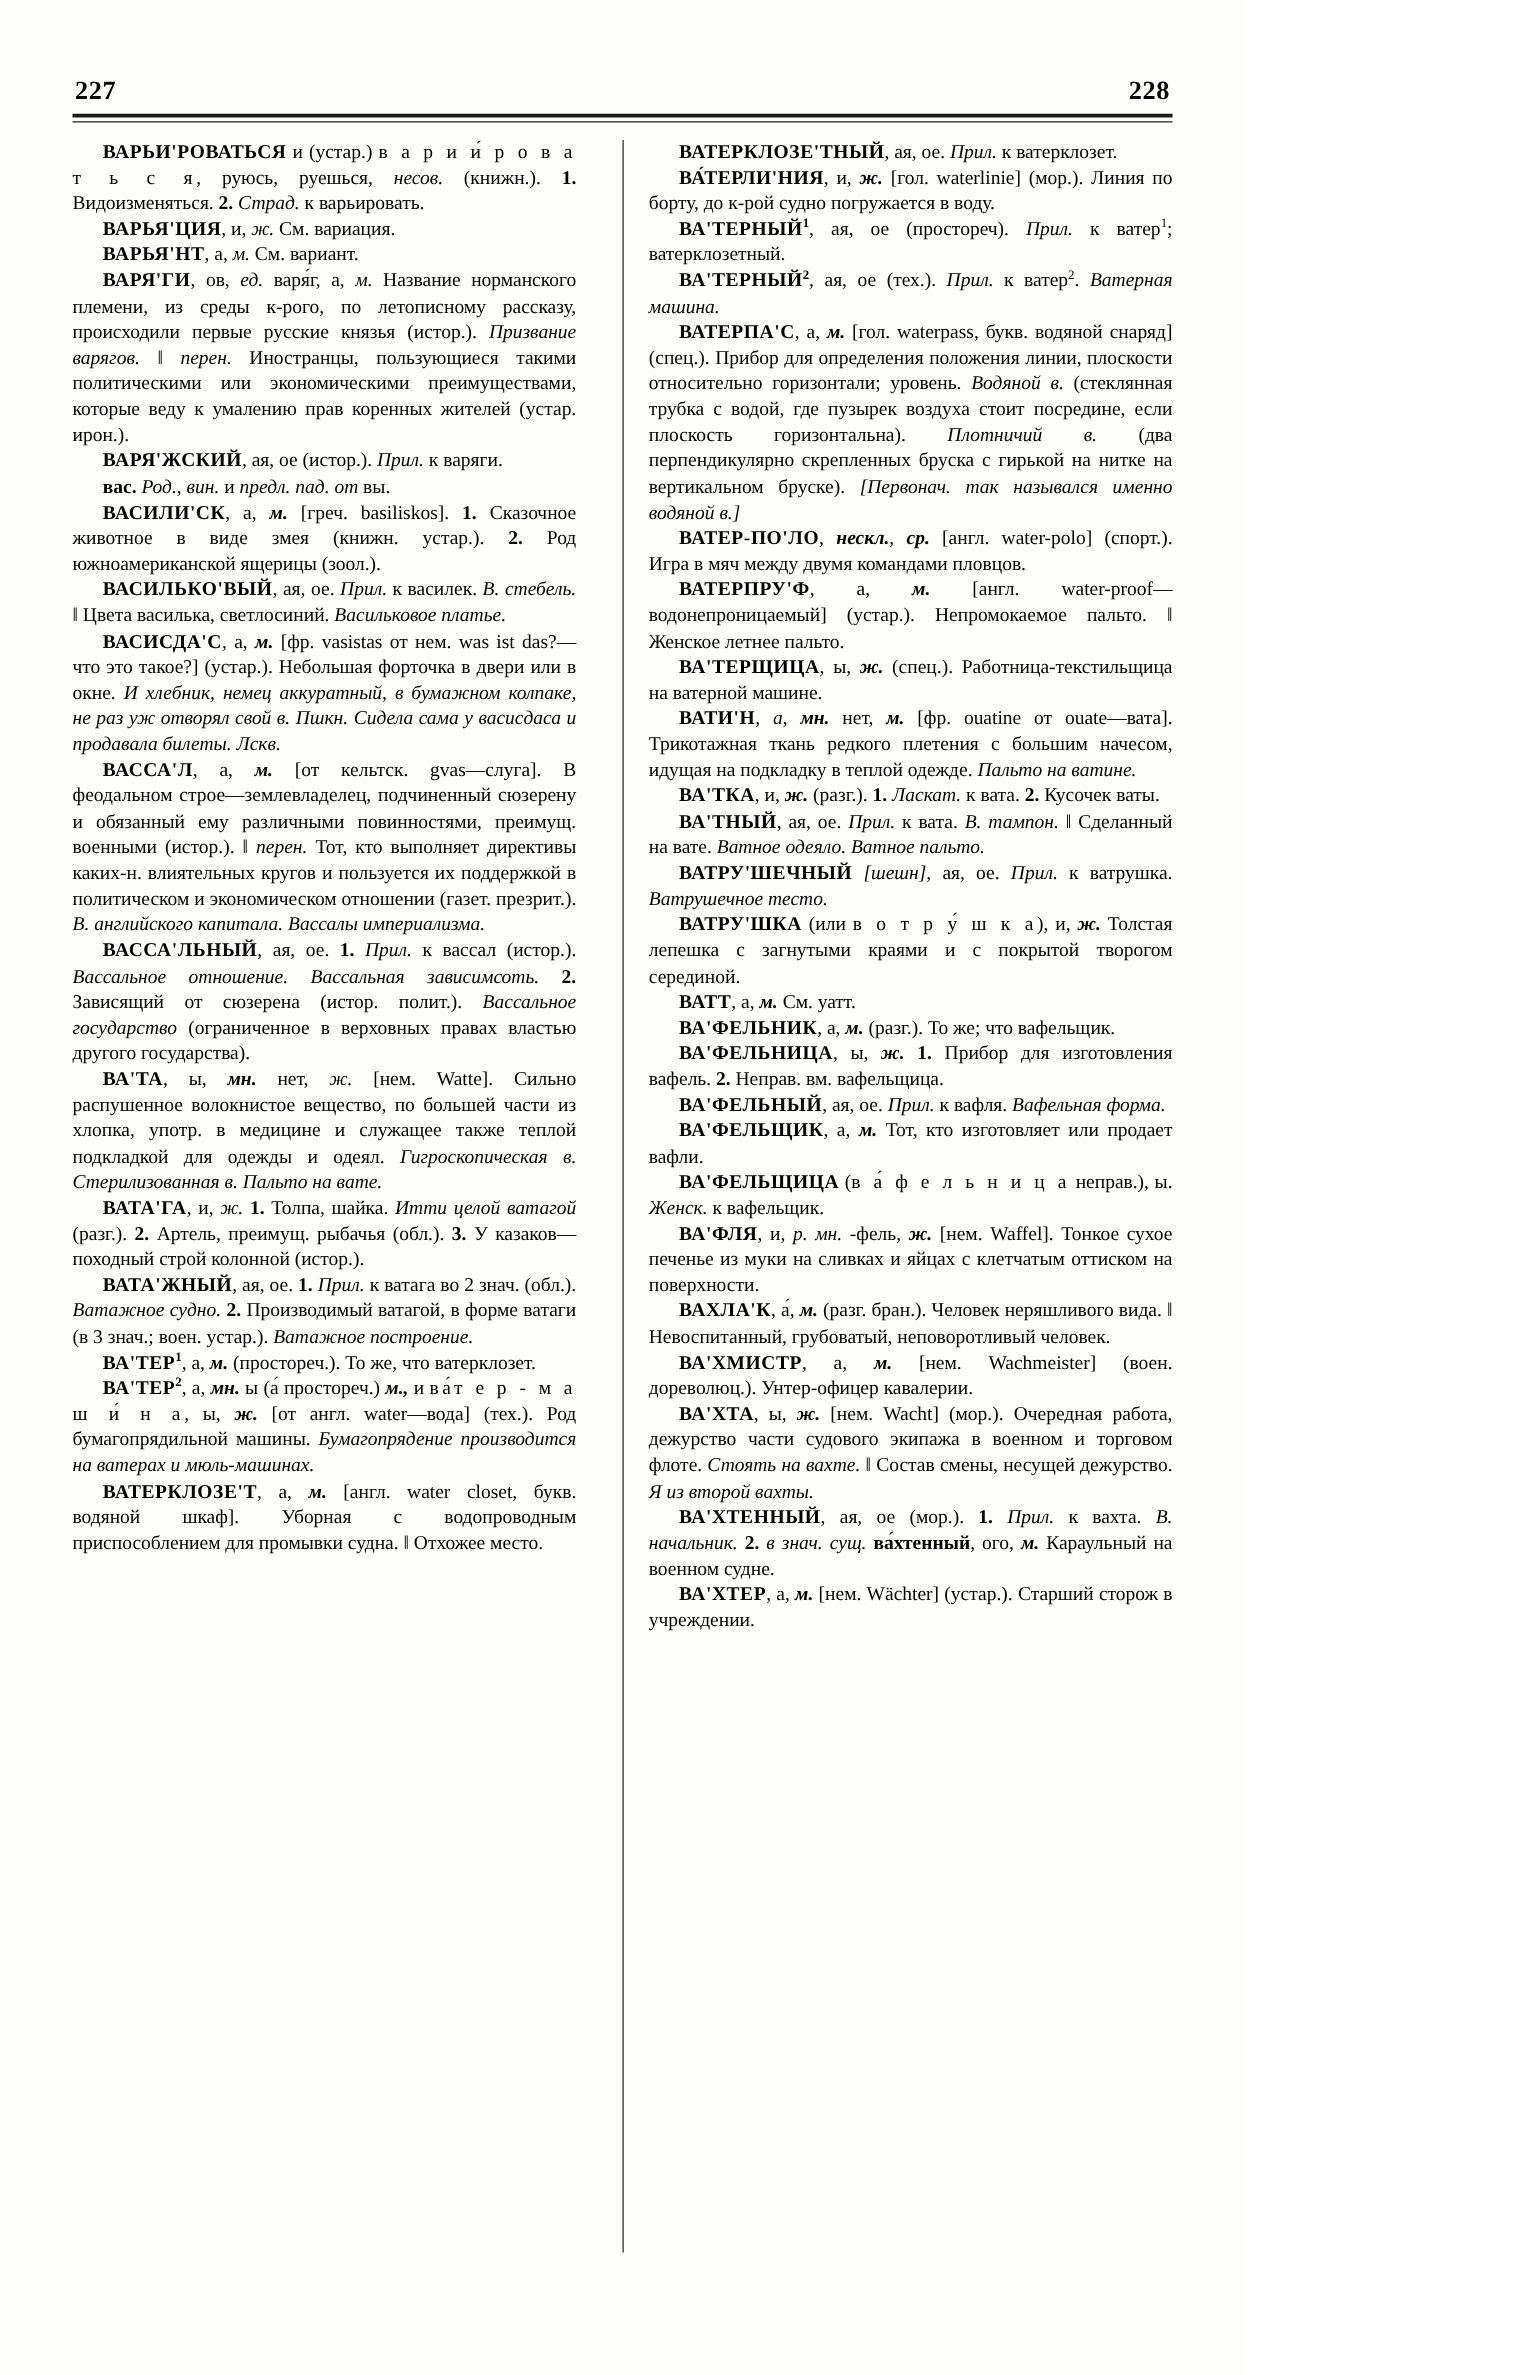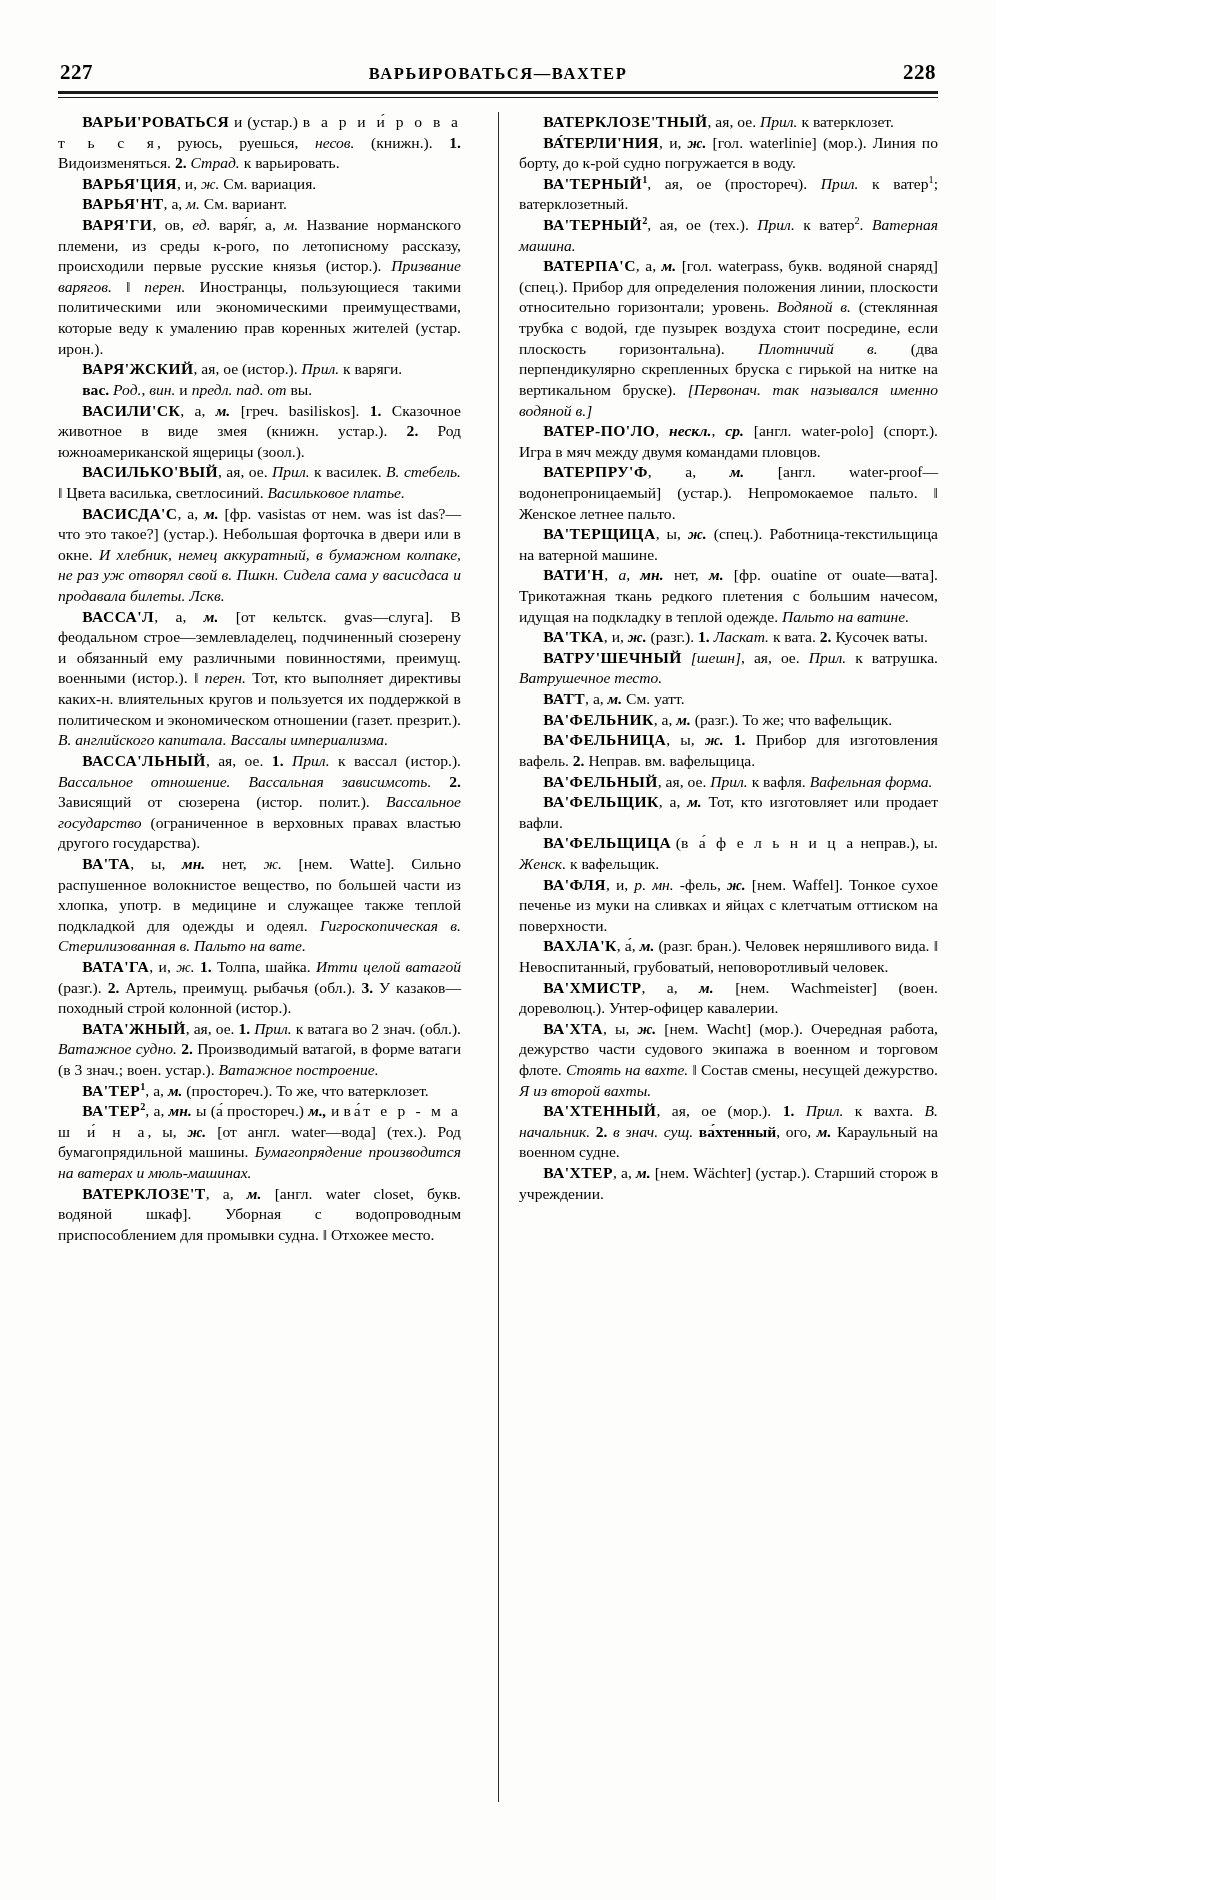--- a/index.html
+++ b/index.html
@@ -76,21 +76,20 @@
   sup { font-size:0.66em; vertical-align:super; line-height:0; }
   .lat { font-family:"Liberation Serif", serif; }
 </style>
 </head>
 <body>
 
 <div class="page">
 
   <div class="runhead">
     <span class="folio">227</span>
-    <span class="runtitle">ВАРЬИРОВАТЬСЯ—ВАХТЕР</span>
     <span class="folio">228</span>
   </div>
   <div class="rule-double"></div>
 
   <div class="columns">
 
     <div class="col left">
 
       <p class="entry"><span class="hw">ВАРЬИ'РОВАТЬСЯ</span><span> и (устар.) </span><span class="sp">в а р и и́ р о в а т ь с я</span><span>, руюсь, руешься, </span><span class="it">несов.</span><span> (книжн.). </span><span class="b">1.</span><span> Видоизменяться. </span><span class="b">2.</span><span class="it"> Страд.</span><span> к варьировать.</span></p>
 
@@ -145,23 +144,25 @@
       <p class="entry"><span class="hw">ВАТЕР-ПО'ЛО</span><span>, </span><span class="it b">нескл.</span><span>, </span><span class="it b">ср.</span><span class="lat"> [англ. water-polo] (спорт.). </span><span>Игра в мяч между двумя командами пловцов.</span></p>
 
       <p class="entry"><span class="hw">ВАТЕРПРУ'Ф</span><span>, а, </span><span class="it b">м.</span><span class="lat"> [англ. water-proof—водонепроницаемый] (устар.). </span><span>Непромокаемое пальто. </span><span>‖ </span><span>Женское летнее пальто.</span></p>
 
       <p class="entry"><span class="hw">ВА'ТЕРЩИЦА</span><span>, ы, </span><span class="it b">ж.</span><span> (спец.). Работница-текстильщица на ватерной машине.</span></p>
 
       <p class="entry"><span class="hw">ВАТИ'Н</span><span>, </span><span class="it">а</span><span>, </span><span class="it b">мн.</span><span> нет, </span><span class="it b">м.</span><span class="lat"> [фр. ouatine от ouate—вата]. </span><span>Трикотажная ткань редкого плетения с большим начесом, идущая на подкладку в теплой одежде. </span><span class="it">Пальто на ватине.</span></p>
 
       <p class="entry"><span class="hw">ВА'ТКА</span><span>, и, </span><span class="it b">ж.</span><span> (разг.). </span><span class="b">1.</span><span class="it"> Ласкат.</span><span> к вата. </span><span class="b">2.</span><span> Кусочек ваты.</span></p>
 
+      <p class="entry"><span class="hw">ВА'ТНЫЙ</span><span>, ая, ое. </span><span class="it">Прил.</span><span> к вата. </span><span class="it">В. тампон.</span><span> ‖ </span><span> Сделанный на вате. </span><span class="it">Ватное одеяло. Ватное пальто.</span></p>
 
       <p class="entry"><span class="hw">ВАТРУ'ШЕЧНЫЙ</span><span class="it"> [шешн]</span><span>, ая, ое. </span><span class="it">Прил.</span><span> к ватрушка. </span><span class="it">Ватрушечное тесто.</span></p>
 
+      <p class="entry"><span class="hw">ВАТРУ'ШКА</span><span> (или </span><span class="sp">в о т р у́ ш к а</span><span>), и, </span><span class="it b">ж.</span><span> Толстая лепешка с загнутыми краями и с покрытой творогом серединой.</span></p>
 
       <p class="entry"><span class="hw">ВАТТ</span><span>, а, </span><span class="it b">м.</span><span> См. уатт.</span></p>
 
       <p class="entry"><span class="hw">ВА'ФЕЛЬНИК</span><span>, а, </span><span class="it b">м.</span><span> (разг.). То же; что вафельщик.</span></p>
 
       <p class="entry"><span class="hw">ВА'ФЕЛЬНИЦА</span><span>, ы, </span><span class="it b">ж.</span><span class="b"> 1.</span><span> Прибор для изготовления вафель. </span><span class="b">2.</span><span> Неправ. вм. вафельщица.</span></p>
 
       <p class="entry"><span class="hw">ВА'ФЕЛЬНЫЙ</span><span>, ая, ое. </span><span class="it">Прил.</span><span> к вафля. </span><span class="it">Вафельная форма.</span></p>
 
       <p class="entry"><span class="hw">ВА'ФЕЛЬЩИК</span><span>, а, </span><span class="it b">м.</span><span> Тот, кто изготовляет или продает вафли.</span></p>

